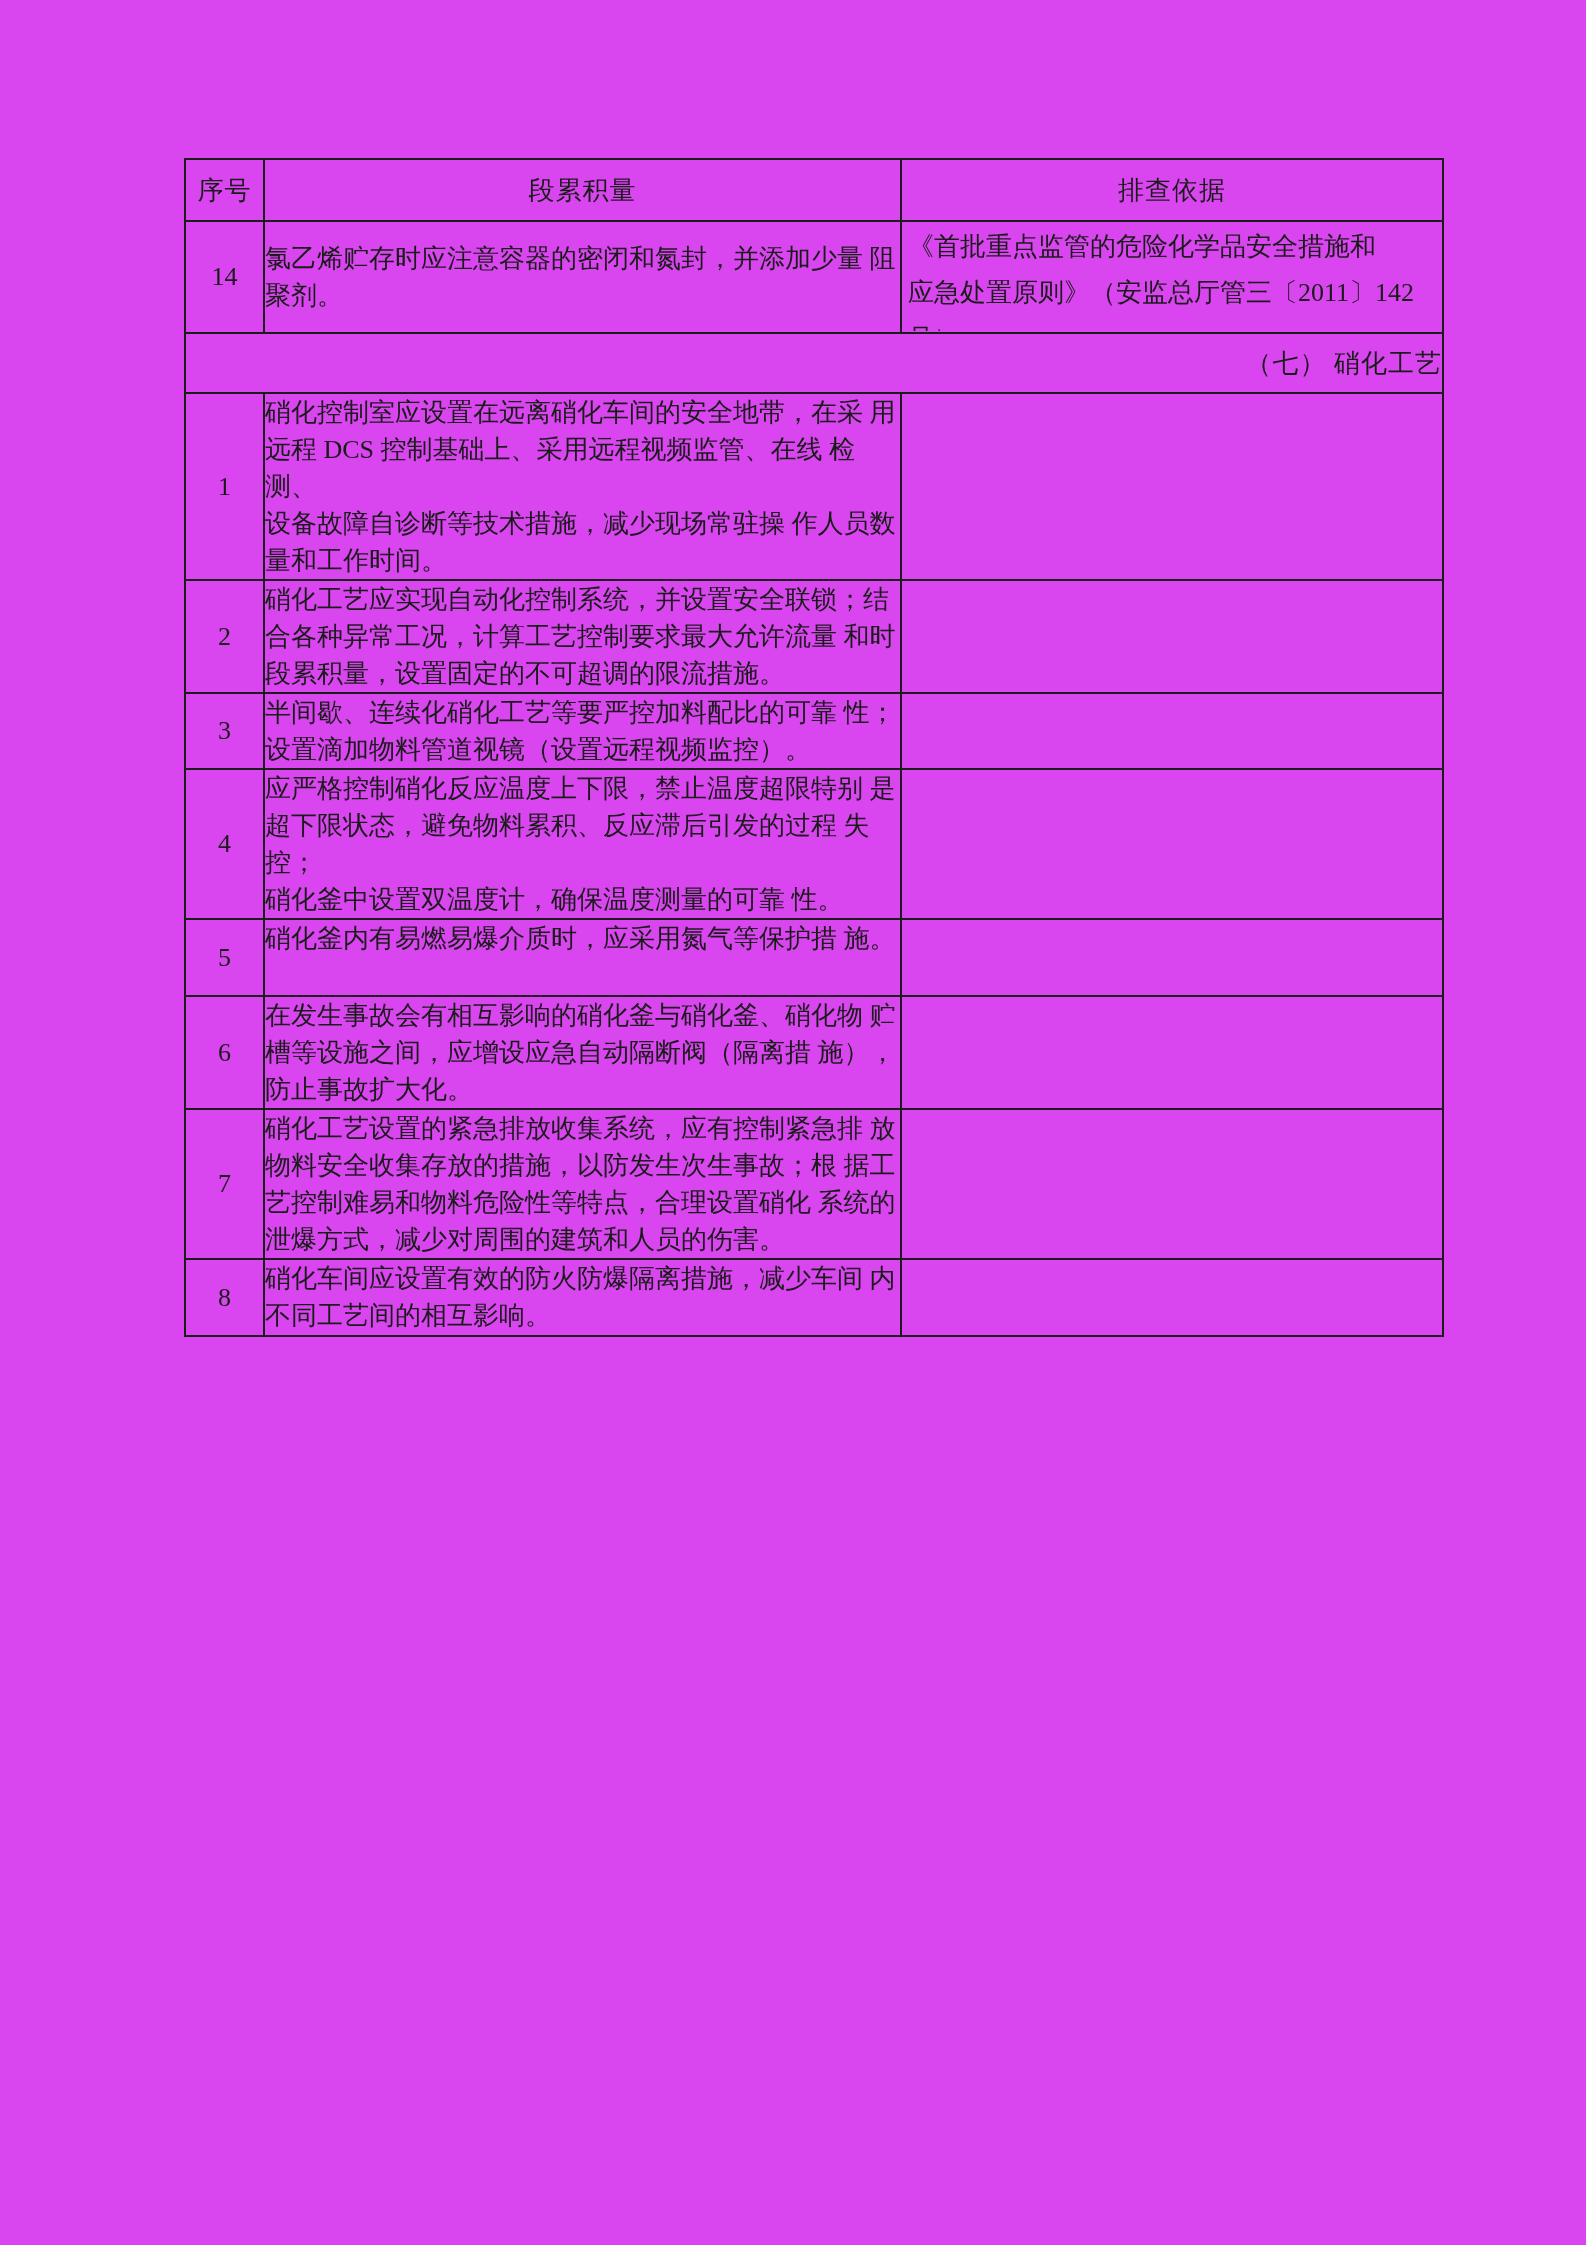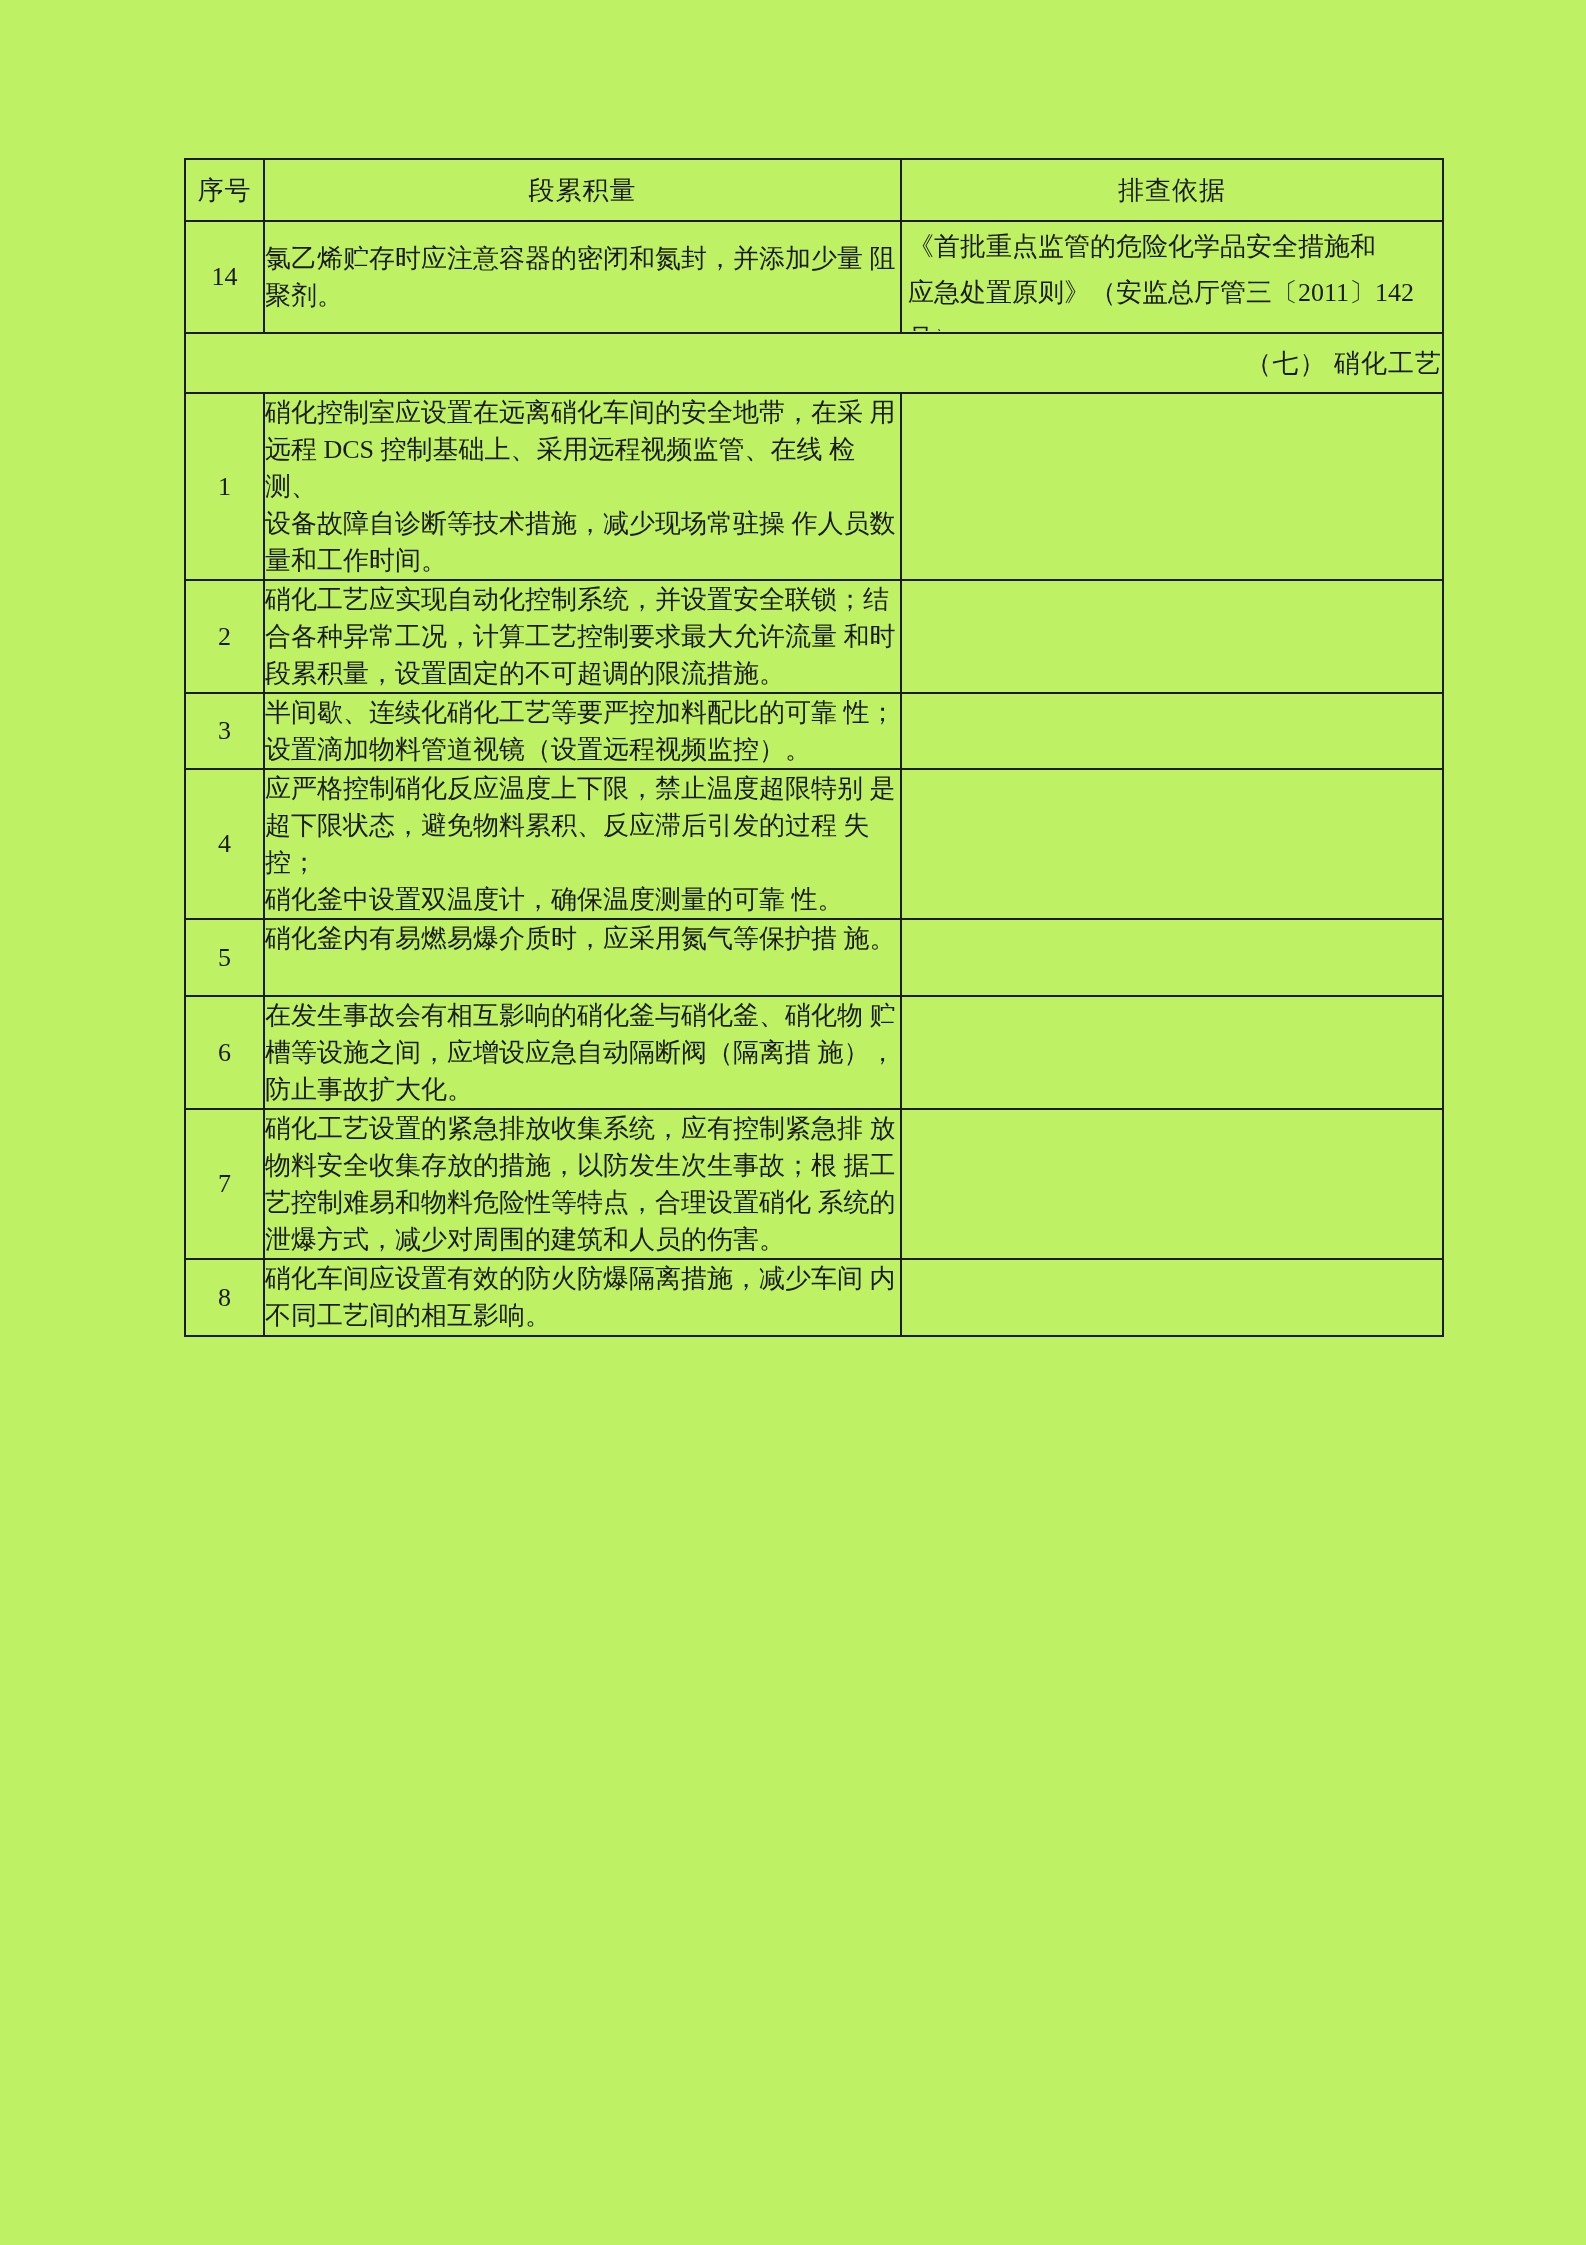--- a/index.html
+++ b/index.html
@@ -4,21 +4,21 @@
 <style>
   html, body {
     margin: 0;
     padding: 0;
     background: #ffffff;
   }
   .page {
     position: relative;
     width: 1586px;
     height: 2245px;
-    background: #bef264;
+    background: #d946ef;
     font-family: "Liberation Serif", serif;
     color: #1b1b1b;
     overflow: hidden;
   }
   table.checklist {
     position: absolute;
     left: 184px;
     top: 158px;
     width: 1258px;
     border-collapse: collapse;

